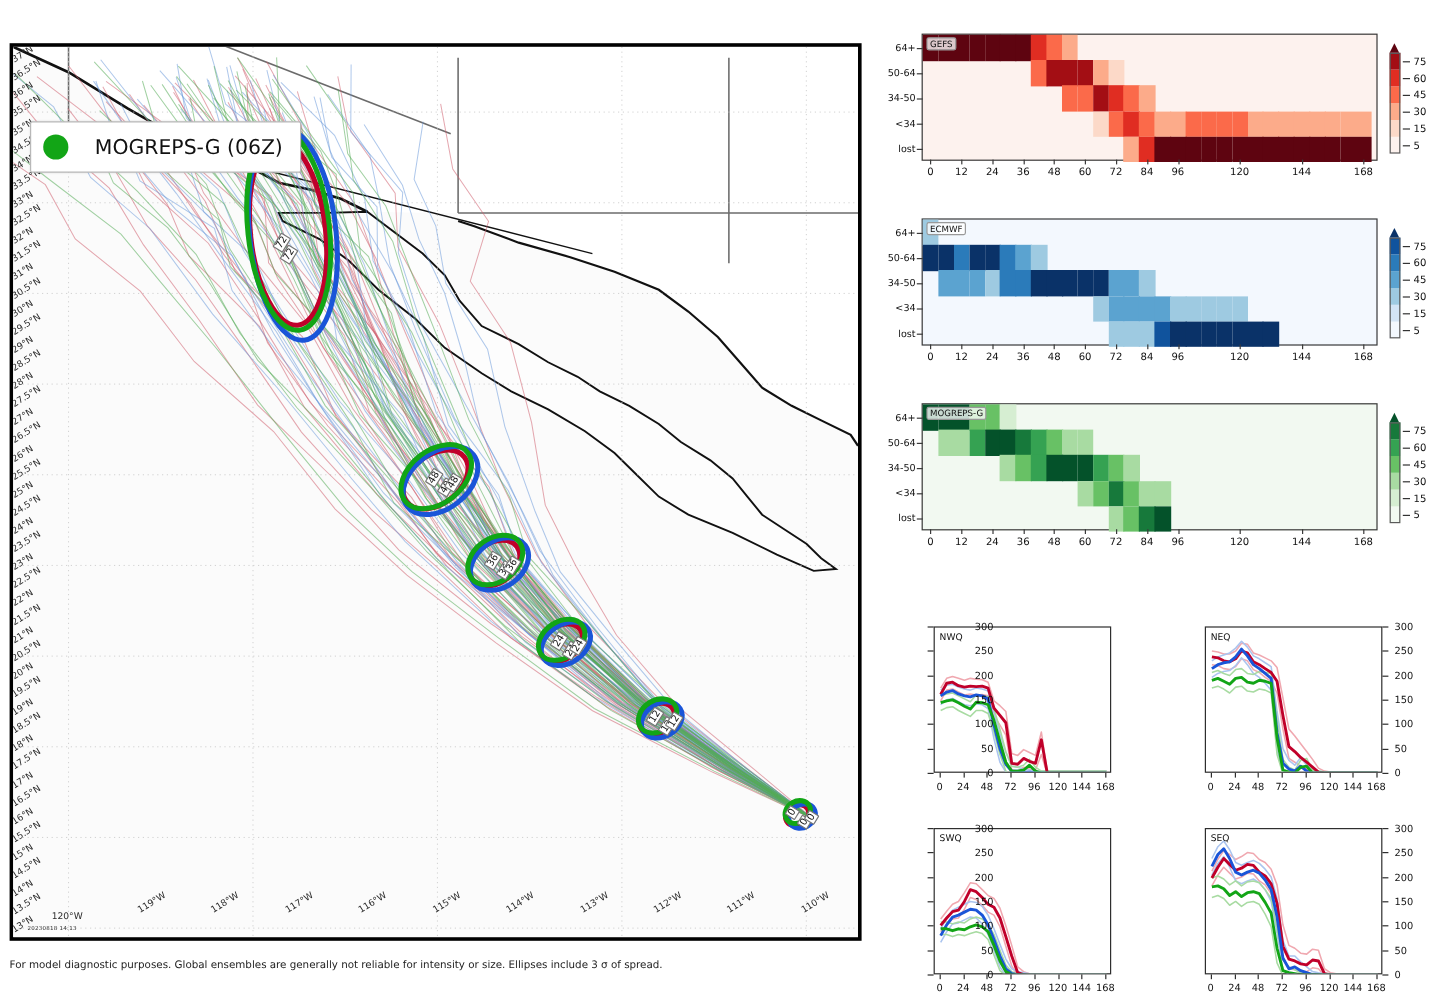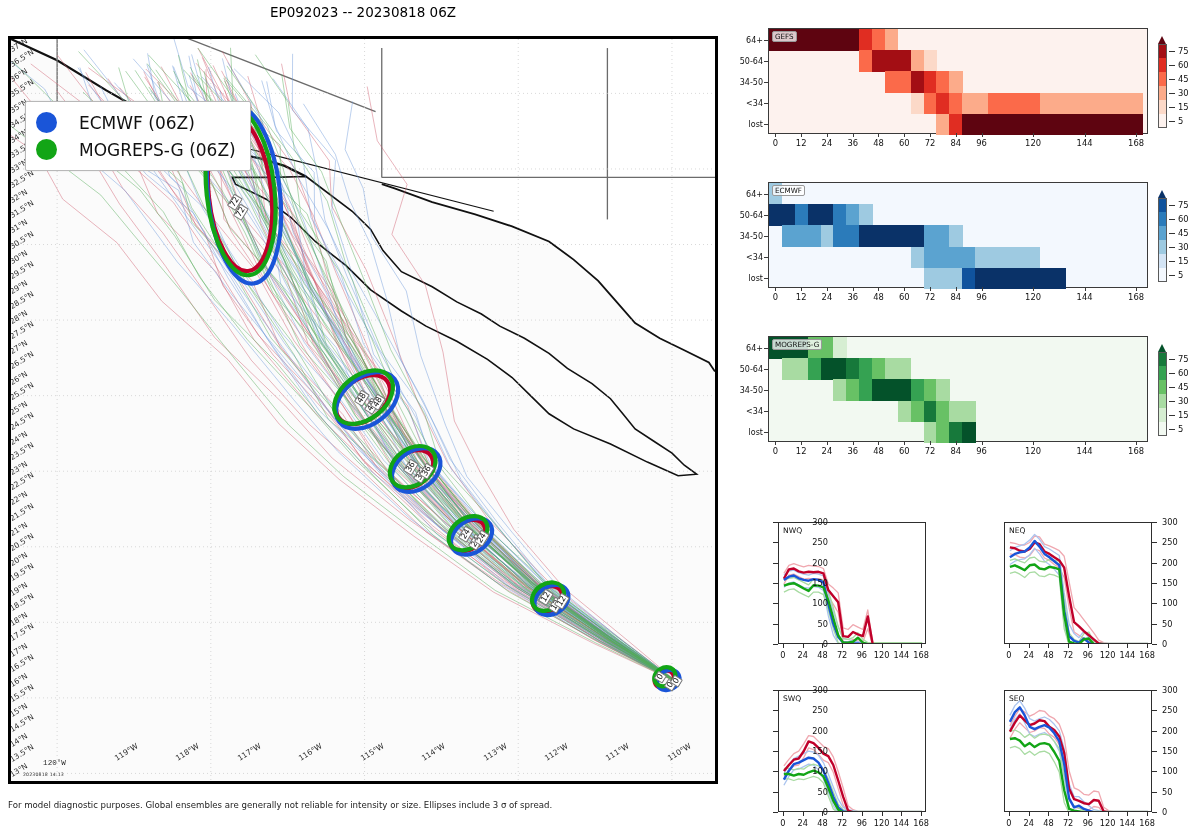--- a/index.html
+++ b/index.html
@@ -109,21 +109,20 @@
   .qxlab { position:absolute; font-size:8.2px; color:#111; transform:translateX(-50%); white-space:nowrap; }
   .qxtick { position:absolute; width:1px; height:4px; background:#2e2e2e; }
 </style>
 </head>
 <body>
 
 <div class="root">
 
   <div id="map-panel">
 
-    <div id="map-title">EP092023 -- 20230818 06Z</div>
 
     <div id="map-frame">
       <div id="map-inner">
         <svg class="map-svg" id="map-svg" width="704" height="742">
             <rect x="0" y="0" width="704" height="742" fill="#ffffff"></rect>
             <polygon points="0.0,0.0 46.1,21.2 95.3,51.4 132.2,72.5 156.8,90.7 193.7,98.2 221.3,113.3 249.0,119.4 273.6,126.9 295.1,137.5 353.5,138.4 370.8,138.4 370.8,145.1 384.3,149.6 421.2,163.2 464.2,175.3 501.1,187.4 538.0,202.5 562.6,220.6 587.2,241.8 605.6,262.9 624.1,284.1 648.7,299.2 673.3,311.3 697.9,323.4 704.0,332.5 704.0,742.0 0.0,742.0" fill="#fbfbfb" stroke="none"></polygon>
             <polygon points="295.1,137.5 341.2,172.3 359.7,190.4 372.0,211.6 390.4,232.7 421.2,247.8 445.8,262.9 470.4,275.0 488.8,287.1 513.4,299.2 538.0,314.3 556.4,329.4 581.0,344.6 599.5,359.7 611.8,374.8 624.1,389.9 642.5,402.0 661.0,414.1 673.3,426.2 685.6,435.2 667.1,436.7 636.4,423.1 599.5,405.0 562.6,389.9 538.0,374.8 519.5,356.6 501.1,338.5 476.5,320.4 445.8,302.2 415.0,287.1 390.4,272.0 359.7,250.9 335.1,226.7 304.3,202.5 279.8,178.3 255.2,160.2 224.4,145.1 221.3,138.4 261.3,138.4" fill="#fdfdfd" stroke="#111" stroke-width="1.6"></polygon>
             <polyline points="0.0,0.0 46.1,21.2 95.3,51.4 132.2,72.5 156.8,90.7 193.7,98.2 221.3,113.3 249.0,119.4 273.6,126.9 295.1,137.5" fill="none" stroke="#111" stroke-width="2.2"></polyline>
             <polyline points="370.8,145.1 384.3,149.6 421.2,163.2 464.2,175.3 501.1,187.4 538.0,202.5 562.6,220.6 587.2,241.8 605.6,262.9 624.1,284.1 648.7,299.2 673.3,311.3 697.9,323.4 704.0,332.5" fill="none" stroke="#111" stroke-width="1.8"></polyline>
             <line x1="46.11353711790392" y1="-51.38085539714877" x2="46.11353711790392" y2="81.6048879837066" stroke="#6b6b6b" stroke-width="1.3"></line>
@@ -256,24 +255,20 @@
             <ellipse cx="356.03711790393004" cy="361.46598778004073" rx="34.980000000000004" ry="23.32" fill="none" stroke="#1a55d8" stroke-width="4.2" transform="rotate(-38 356.03711790393004 361.46598778004073)"></ellipse>
             <ellipse cx="352.53711790393004" cy="358.1659877800407" rx="33" ry="22" fill="none" stroke="#12a516" stroke-width="4.2" transform="rotate(-38 352.53711790393004 358.1659877800407)"></ellipse>
             <ellipse cx="229.0676855895196" cy="155.1425661914459" rx="31.28" ry="77.28" fill="none" stroke="#c0002a" stroke-width="4.2" transform="rotate(-6 229.0676855895196 155.1425661914459)"></ellipse>
             <ellipse cx="233.0676855895196" cy="155.9425661914459" rx="36.04" ry="89.04" fill="none" stroke="#1a55d8" stroke-width="4.2" transform="rotate(-6 233.0676855895196 155.9425661914459)"></ellipse>
             <ellipse cx="229.5676855895196" cy="152.6425661914459" rx="34" ry="84" fill="none" stroke="#12a516" stroke-width="4.2" transform="rotate(-6 229.5676855895196 152.6425661914459)"></ellipse>
           </svg>
       </div>
 
       <div id="map-legend">
         <div class="legend-row">
-          <span class="legend-dot" style="background:#1a55d8"></span>
-          <span class="legend-label">ECMWF (06Z)</span>
-        </div>
-        <div class="legend-row">
           <span class="legend-dot" style="background:#12a516"></span>
           <span class="legend-label">MOGREPS-G (06Z)</span>
         </div>
       </div>
 
       <div id="lat-labels">
           <div class="lat-label" style="left: 2px; top: 6.06721px;">37°N</div>
           <div class="lat-label" style="left: 2px; top: 21.1792px;">36.5°N</div>
           <div class="lat-label" style="left: 2px; top: 36.2912px;">36°N</div>
           <div class="lat-label" style="left: 2px; top: 51.4033px;">35.5°N</div>
@@ -317,21 +312,21 @@
           <div class="lat-label" style="left: 2px; top: 625.66px;">16.5°N</div>
           <div class="lat-label" style="left: 2px; top: 640.772px;">16°N</div>
           <div class="lat-label" style="left: 2px; top: 655.884px;">15.5°N</div>
           <div class="lat-label" style="left: 2px; top: 670.996px;">15°N</div>
           <div class="lat-label" style="left: 2px; top: 686.108px;">14.5°N</div>
           <div class="lat-label" style="left: 2px; top: 701.22px;">14°N</div>
           <div class="lat-label" style="left: 2px; top: 716.332px;">13.5°N</div>
           <div class="lat-label" style="left: 2px; top: 731.444px;">13°N</div>
         </div>
       <div id="lon-labels">
-          <div id="lon-label-first" style="left: 32.1135px; top: 720px; font-family: Liberation Mono, monospace;">120°W</div>
+          <div id="lon-label-first" style="left: 32.1135px; top: 720px;">120°W</div>
           <div class="lon-label" style="left: 101.598px; top: 716px;">119°W</div>
           <div class="lon-label" style="left: 163.083px; top: 716px;">118°W</div>
           <div class="lon-label" style="left: 224.568px; top: 716px;">117°W</div>
           <div class="lon-label" style="left: 286.052px; top: 716px;">116°W</div>
           <div class="lon-label" style="left: 347.537px; top: 716px;">115°W</div>
           <div class="lon-label" style="left: 409.022px; top: 716px;">114°W</div>
           <div class="lon-label" style="left: 470.507px; top: 716px;">113°W</div>
           <div class="lon-label" style="left: 531.991px; top: 716px;">112°W</div>
           <div class="lon-label" style="left: 593.476px; top: 716px;">111°W</div>
           <div class="lon-label" style="left: 654.961px; top: 716px;">110°W</div>

